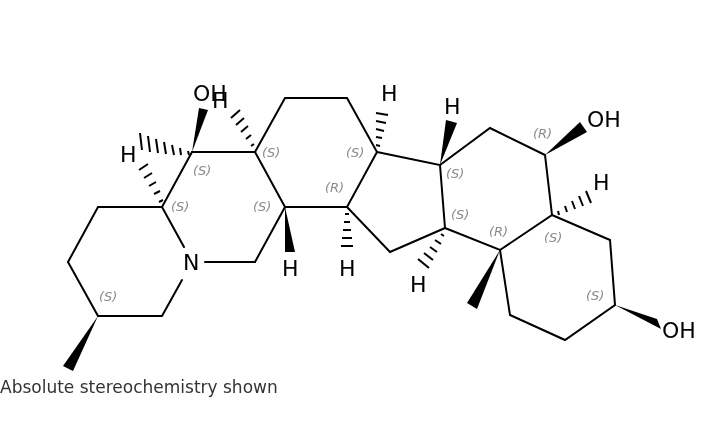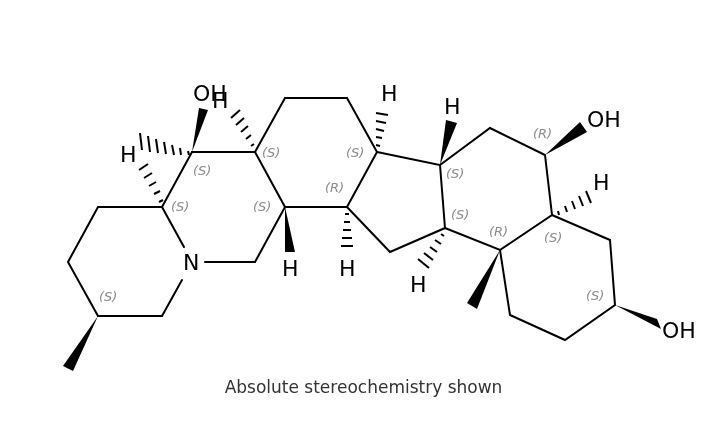--- a/index.html
+++ b/index.html
@@ -1,20 +1,20 @@
 <!DOCTYPE html>
 <html><head>
 <meta charset="utf-8">
 <style>
   html,body{margin:0;padding:0;background:#ffffff;}
   body{width:727px;height:436px;position:relative;overflow:hidden;font-family:"DejaVu Sans",sans-serif;}
   svg{position:absolute;left:0;top:0;}
   .atom{font-family:"DejaVu Sans",sans-serif;font-size:22px;fill:#000;}
   .stereo{font-family:"DejaVu Sans",sans-serif;font-size:13px;font-style:italic;fill:#8a8a8a;}
-  .caption{position:absolute;left:0;width:727px;top:377px;text-align:center;font-size:17px;color:#333;font-family:"DejaVu Sans",sans-serif;}
+  .caption{position:absolute;left:0;width:727px;top:377px;font-size:17px;color:#333;font-family:"DejaVu Sans",sans-serif;}
 </style>
 </head>
 <body>
 
 <svg width="727" height="436" viewBox="0 0 727 436">
   <defs>
     <pattern id="hash" width="4" height="4" patternUnits="userSpaceOnUse"></pattern>
   </defs>
   <g stroke="#000" stroke-width="2" fill="none" stroke-linecap="round">
 

